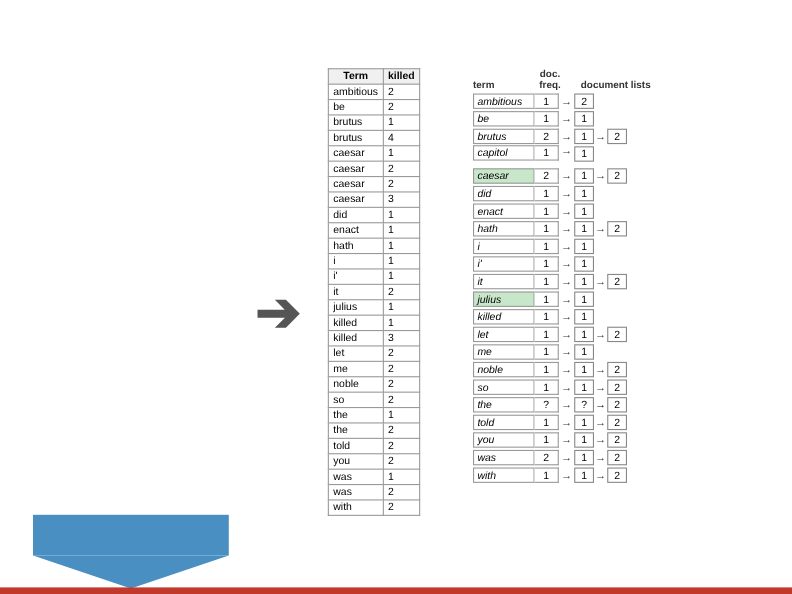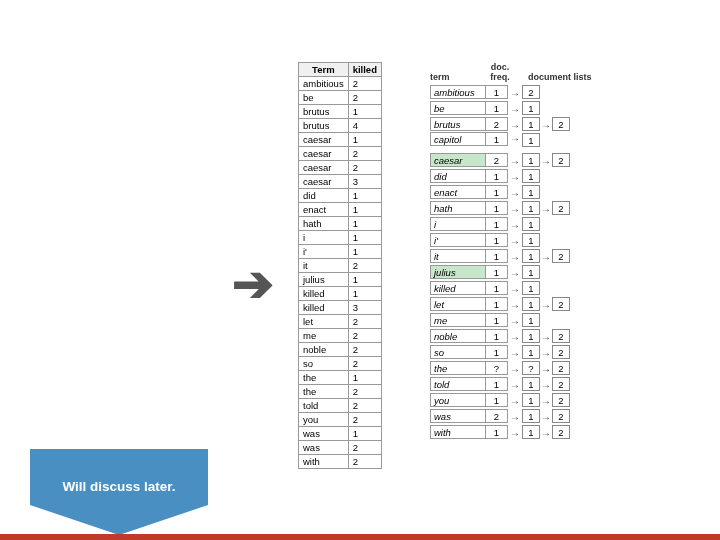--- a/index.html
+++ b/index.html
@@ -89,21 +89,20 @@
 </head>
 <body>
 
 <div class="page">
 
 
 
   <div class="arrow-container">
     <div class="arrow-body">
       <br>
-      <span>Will discuss later.</span>
     </div>
     <div class="arrow-tip"></div>
   </div>
 
   <div style="position:absolute; left:232px; top:255px; font-size:50px; color:#555; font-weight:bold;">➔</div>
 
   <div style="position:absolute; left:298px; top:62px;">
     <table class="doc-table">
       <thead>
         <tr>

